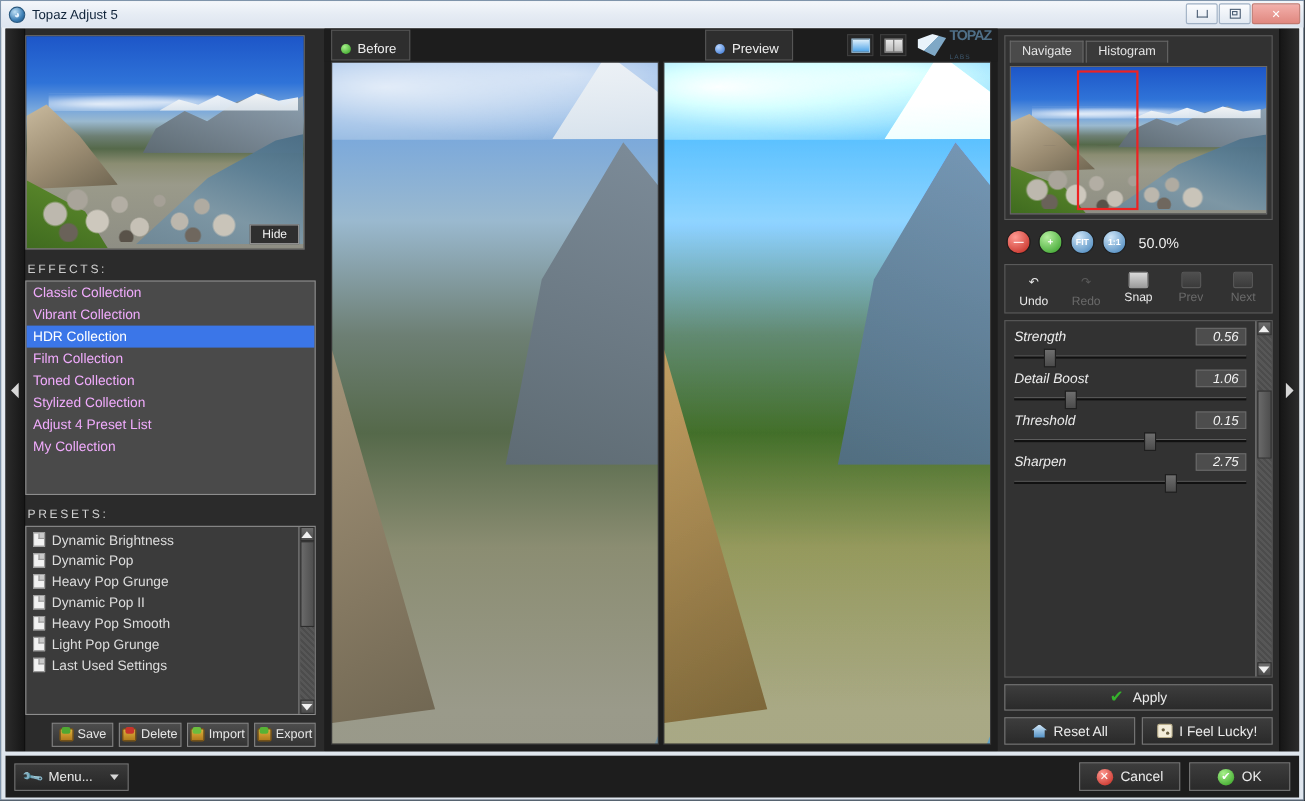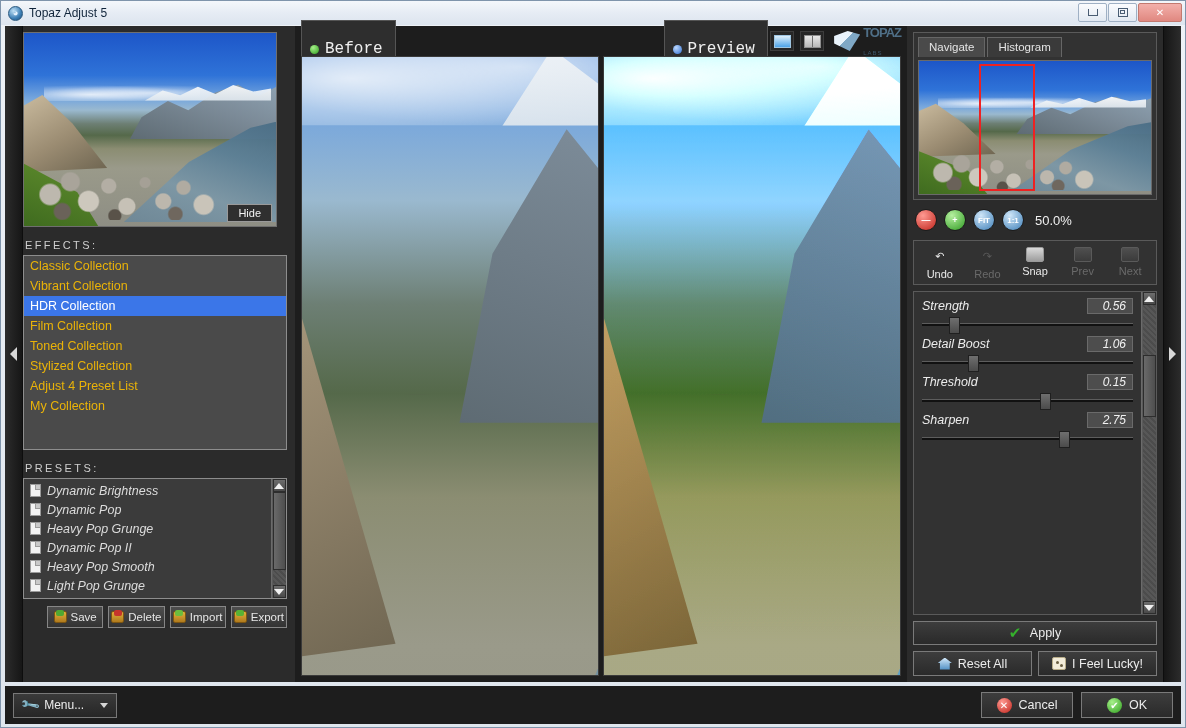--- a/index.html
+++ b/index.html
@@ -114,24 +114,24 @@
   .section-label {
     color:#cfcfcf; font-size:11px; letter-spacing:2.4px;
     margin:12px 0 4px 2px;
   }
   .listbox {
     background:#4a4a4a; border:1px solid #8d8d8d;
     position:relative; overflow:hidden;
   }
   #effects-list { height:195px; }
   .effect-item {
-    color:#eab308; font-size:12.5px; padding:2px 6px; line-height:16px;
+    color:#f0abfc; font-size:12.5px; padding:2px 6px; line-height:16px;
   }
   .effect-item.selected { background:#3b76e8; color:#fff; }
-  #presets-box { height:121px; background:#3b3b3b; display:flex;font-style:italic; }
+  #presets-box { height:172px; background:#3b3b3b; display:flex; }
   #presets-list { flex:1; overflow:hidden; padding:2px 0 0 2px; }
   .preset-item { display:flex; align-items:center; gap:6px; height:19px; padding-left:4px; }
   .preset-item span { color:#dcdcdc; font-size:12.5px; }
   .doc-icon {
     width:11px; height:13px; background:#f2f2f2; border:1px solid #9a9a9a;
     position:relative; flex:0 0 11px;
   }
   .doc-icon::after{ content:""; position:absolute; right:0; top:0; width:4px; height:4px;
     background:#c9c9c9; border-left:1px solid #9a9a9a; border-bottom:1px solid #9a9a9a;}
   
@@ -155,22 +155,22 @@
     background:linear-gradient(#e0b23c,#b07a1d); border:1px solid #7e5612; }
   .box-icon i { position:absolute; left:50%; top:-2px; transform:translateX(-50%);
     width:8px; height:6px; border-radius:2px; }
   .bi-green i{ background:#4fa832; } .bi-red i{ background:#c6352c; }
   .bi-g2 i{ background:#6bbd3e; } .bi-g3 i{ background:#57b235; }
 
   
   #center { flex:1; display:flex; flex-direction:column; background:#1d1d1d; }
   #preview-toolbar { height:30px; display:flex; align-items:center; padding:0 6px;
     background:#1d1d1d; position:relative; }
-  .tbtn { background:#2e2e2e; border:1px solid #555; color:#efefef; font-size:16px;
-    padding:19px 12px 3px 8px; display:flex; align-items:center; gap:6px;font-family:Liberation Mono, monospace; }
+  .tbtn { background:#2e2e2e; border:1px solid #555; color:#efefef; font-size:12px;
+    padding:9px 12px 3px 8px; display:flex; align-items:center; gap:6px; }
   .dot { width:9px; height:9px; border-radius:50%; }
   .dot-green { background:radial-gradient(circle at 35% 30%,#a6f08a,#2f9e1e); }
   .dot-blue  { background:radial-gradient(circle at 35% 30%,#bcd8ff,#2f6fd0); }
   #view-icons { margin-left:auto; display:flex; align-items:center; gap:6px; }
   .view-ic { width:24px; height:20px; border:1px solid #3d3d3d; display:flex;
     align-items:center; justify-content:center; background:#262626;}
   .vi-single { width:17px; height:13px; background:linear-gradient(#dff0fb,#4da3e8); border:1px solid #9fc6e2;}
   .vi-split { width:17px; height:13px; background:linear-gradient(#e8e8e8,#b9b9b9); border:1px solid #8e8e8e;
     position:relative;}
   .vi-split::after{content:"";position:absolute;left:50%;top:0;bottom:0;width:1px;background:#6d6d6d;}

